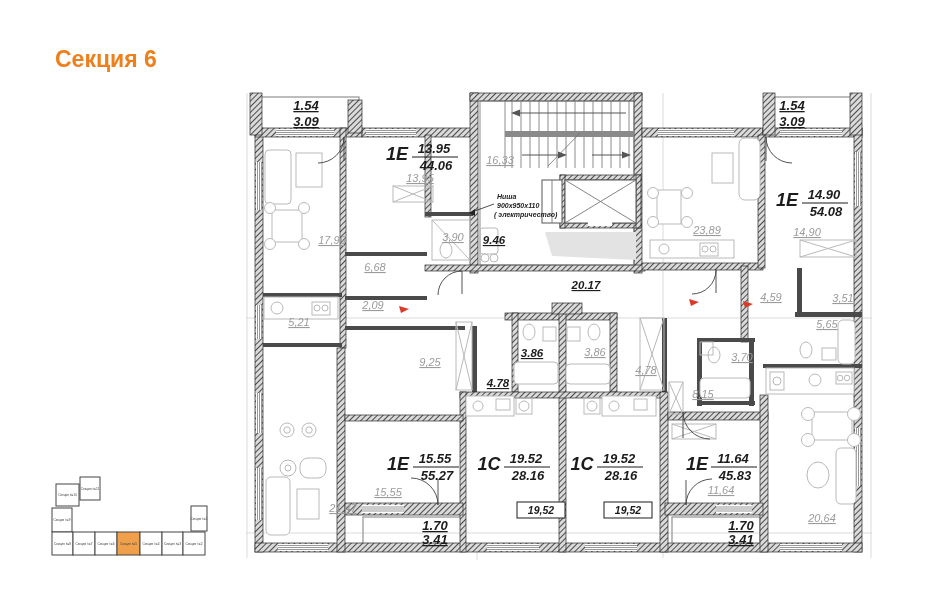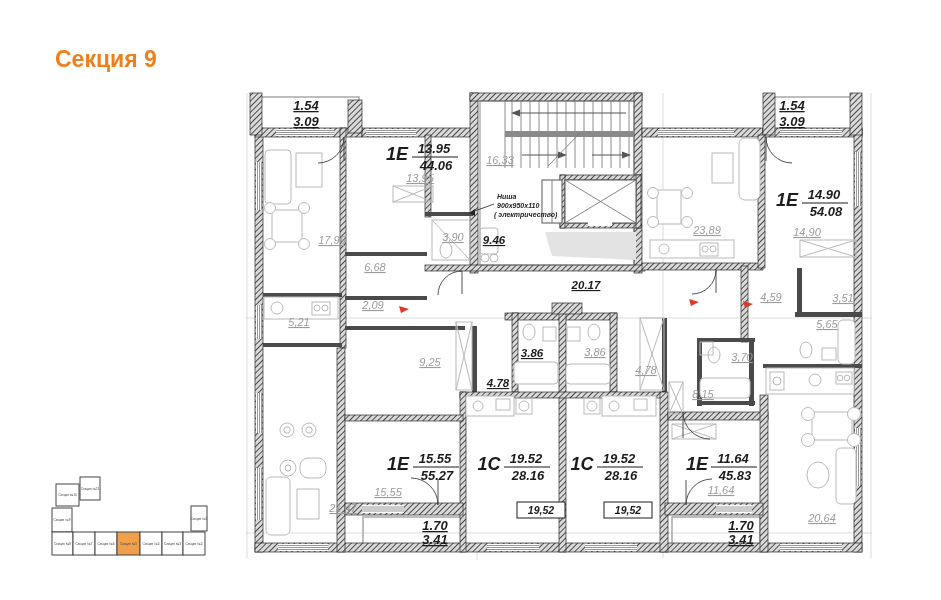--- a/index.html
+++ b/index.html
@@ -29,21 +29,21 @@
   .tbox{font-size:10.5px;font-style:italic;font-weight:bold;fill:#1c1c1c;text-anchor:middle;}
   .tmini{font-size:3.2px;fill:#444;text-anchor:middle;}
   .fracline{stroke:#1c1c1c;stroke-width:1.1;}
 </style>
 </head>
 <body>
 
 <div id="stage">
 
   <div id="titleblock">
-    <div class="t2">Секция 9</div>
+    <div class="t2">Секция 6</div>
   </div>
 
   <svg width="941" height="600" viewBox="0 0 941 600">
     <defs>
       <pattern id="hatch" width="4" height="4" patternUnits="userSpaceOnUse" patternTransform="rotate(45)">
         <rect width="4" height="4" fill="#dadada"></rect>
         <line x1="0" y1="0" x2="0" y2="4" stroke="#3a3a3a" stroke-width="1.8"></line>
       </pattern>
     </defs>
 

